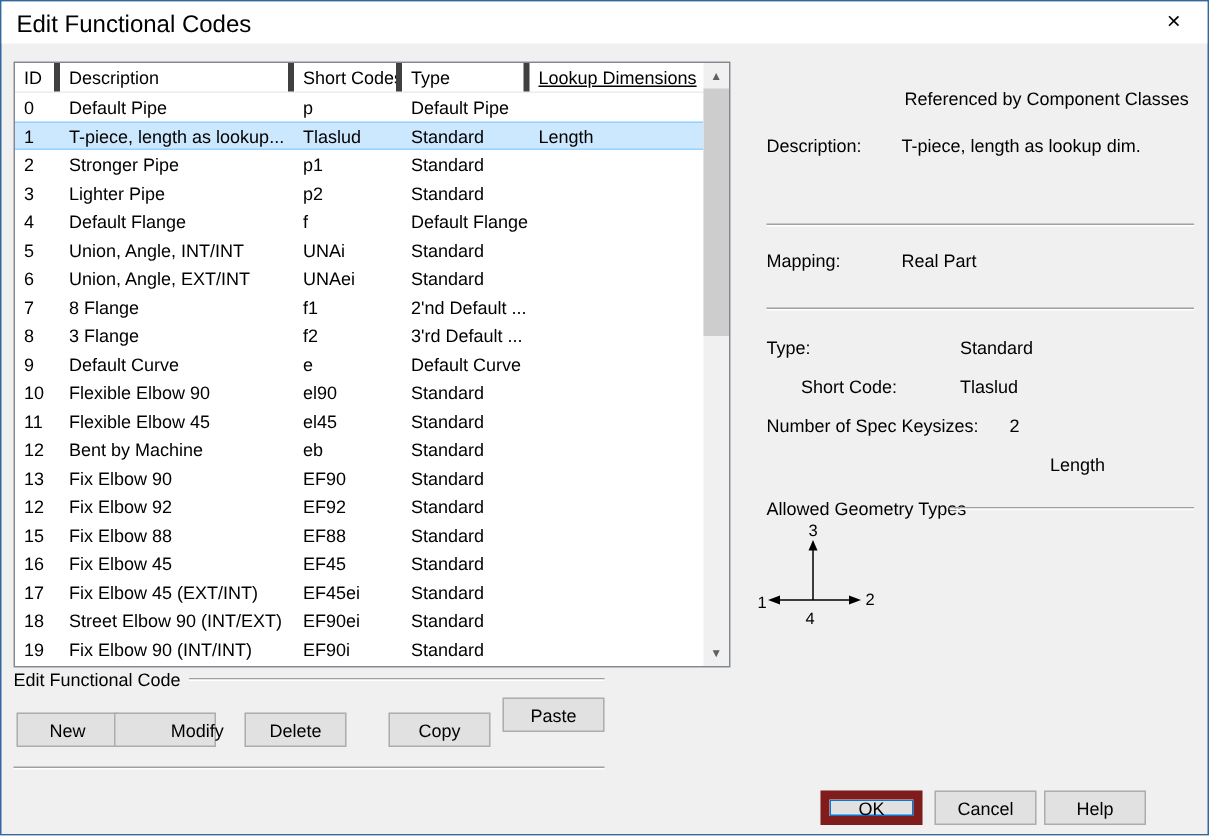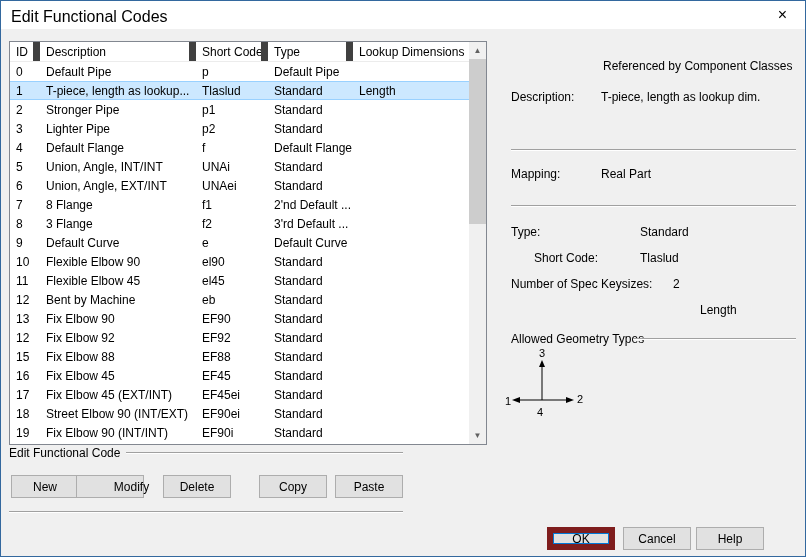--- a/index.html
+++ b/index.html
@@ -15,21 +15,21 @@
   .close-btn{ position:absolute; right:0; top:0; width:45px; height:28px;
               display:flex; align-items:center; justify-content:center;
               font-size:16px; line-height:1; cursor:default; }
 
   
   .listview { position:absolute; left:8px; top:40px; width:478px; height:404px;
               background:#fff; border:1px solid #828790; }
   .lv-header{ position:absolute; left:0; top:0; right:17px; height:20px;
               display:grid; grid-template-columns:30px 156px 72px 85px 1fr;
               border-bottom:1px solid #ececec; background:#fff; }
-  .th { display:flex; align-items:center; padding-left:6px; border-right:7px solid #404040;
+  .th { display:flex; align-items:center; padding-left:6px; border-right:4px solid #404040;
         white-space:nowrap; overflow:hidden; }
   .lv-body { position:absolute; left:0; top:20px; right:17px; bottom:0; overflow:hidden; }
   .row { display:grid; grid-template-columns:30px 156px 72px 85px 1fr; height:19px; }
   .cell { display:flex; align-items:center; padding-left:6px; white-space:nowrap; overflow:hidden; }
   .row.selected { background:#cce8ff; border-top:1px solid #99d1ff; border-bottom:1px solid #99d1ff; }
 
   
   .vscroll { position:absolute; top:0; right:0; bottom:0; width:17px; background:#f0f0f0; }
   .scroll-arrow { position:absolute; left:0; width:17px; height:17px; display:flex;
                   align-items:center; justify-content:center; color:#606060; font-size:8px; }
@@ -72,21 +72,21 @@
         </div>
       <div class="th">
           <span>Description</span>
         </div>
       <div class="th">
           <span>Short Codes</span>
         </div>
       <div class="th">
           <span>Type</span>
         </div>
-      <div class="th" style="border-right:none;">
+      <div class="th" style="border-right:none;text-decoration:underline;">
           <span>Lookup Dimensions</span>
         </div>
     </div>
     <div class="lv-body">
         <div class="row">
           <div class="cell">0</div>
           <div class="cell">Default Pipe</div>
           <div class="cell">p</div>
           <div class="cell">Default Pipe</div>
           <div class="cell"></div>
@@ -246,21 +246,21 @@
     </div>
   <div class="btn" style="left:75px;  top:474px;padding-left:43px;">
       <span>Modify</span>
     </div>
   <div class="btn" style="left:162px; top:474px;">
       <span>Delete</span>
     </div>
   <div class="btn" style="left:258px; top:474px;">
       <span>Copy</span>
     </div>
-  <div class="btn" style="left:334px; top:474px;">
+  <div class="btn" style="left:334px; top:464px;">
       <span>Paste</span>
     </div>
 
   <div class="group-bottom etch"></div>
 
   <span class="abs" style="left:602px; top:58px;">Referenced by Component Classes</span>
 
   <span class="abs" style="left:510px; top:89px;">Description:</span>
   <span class="abs" style="left:600px; top:89px;">T-piece, length as lookup dim.</span>
 

